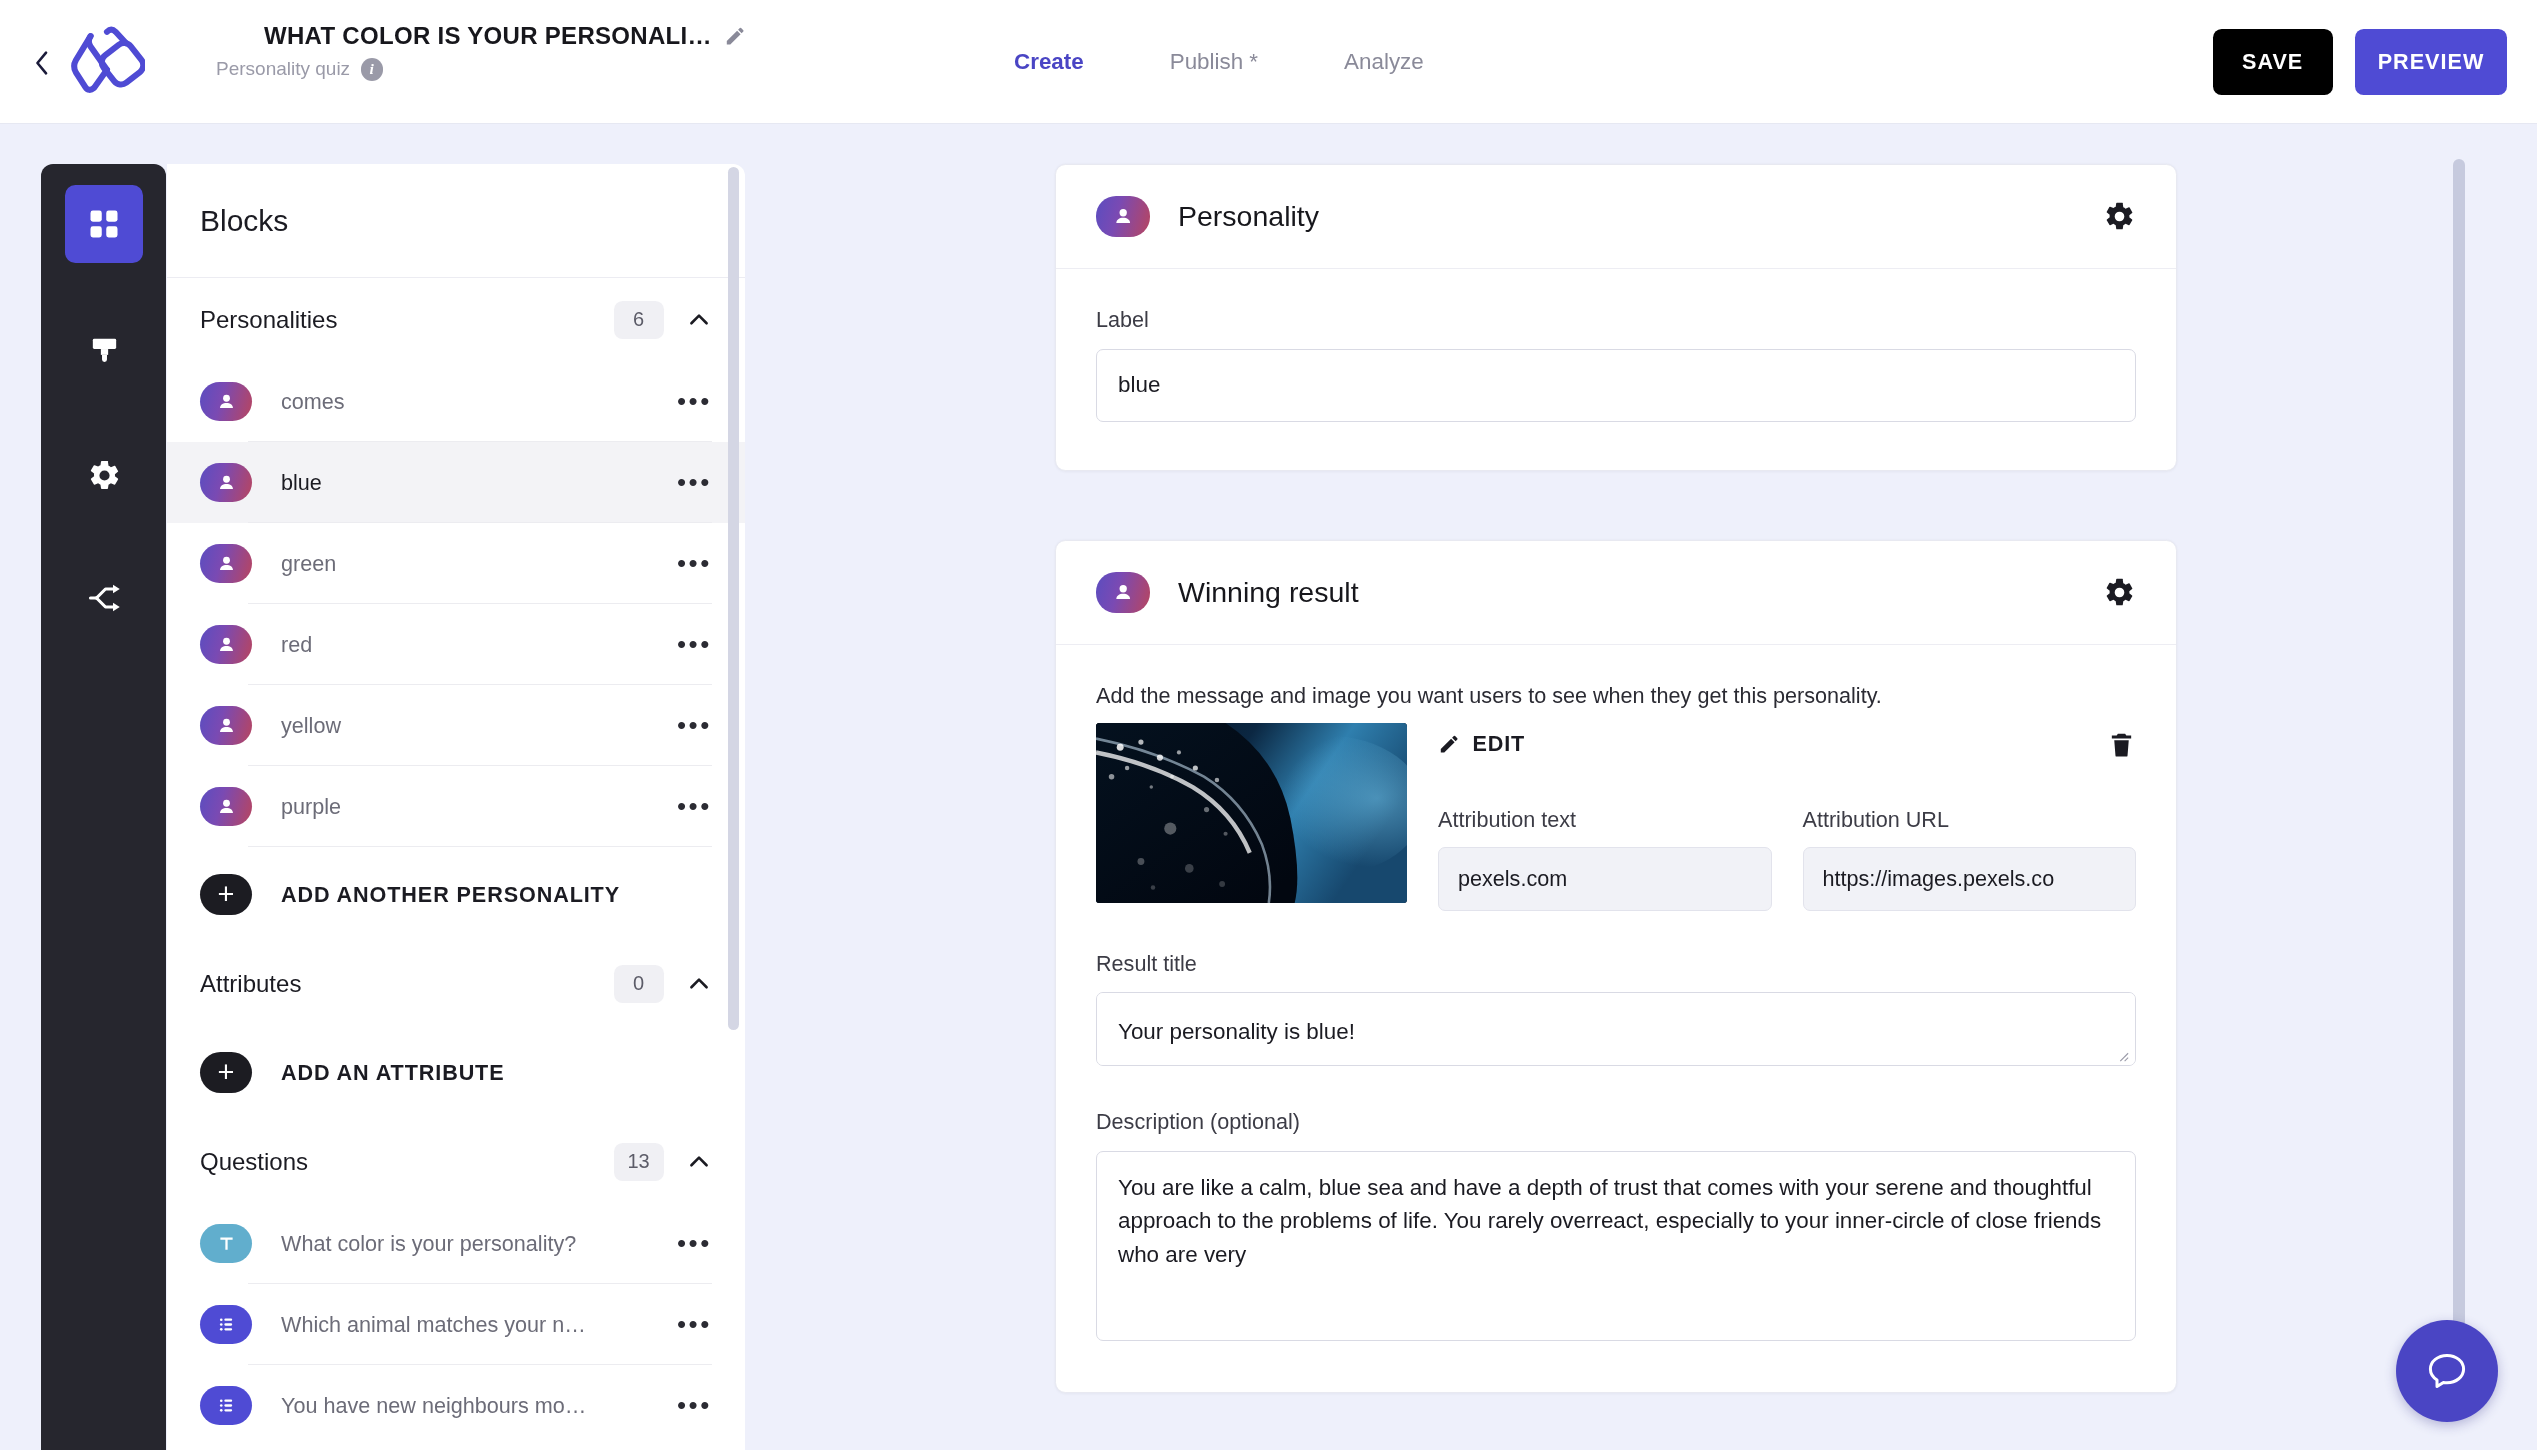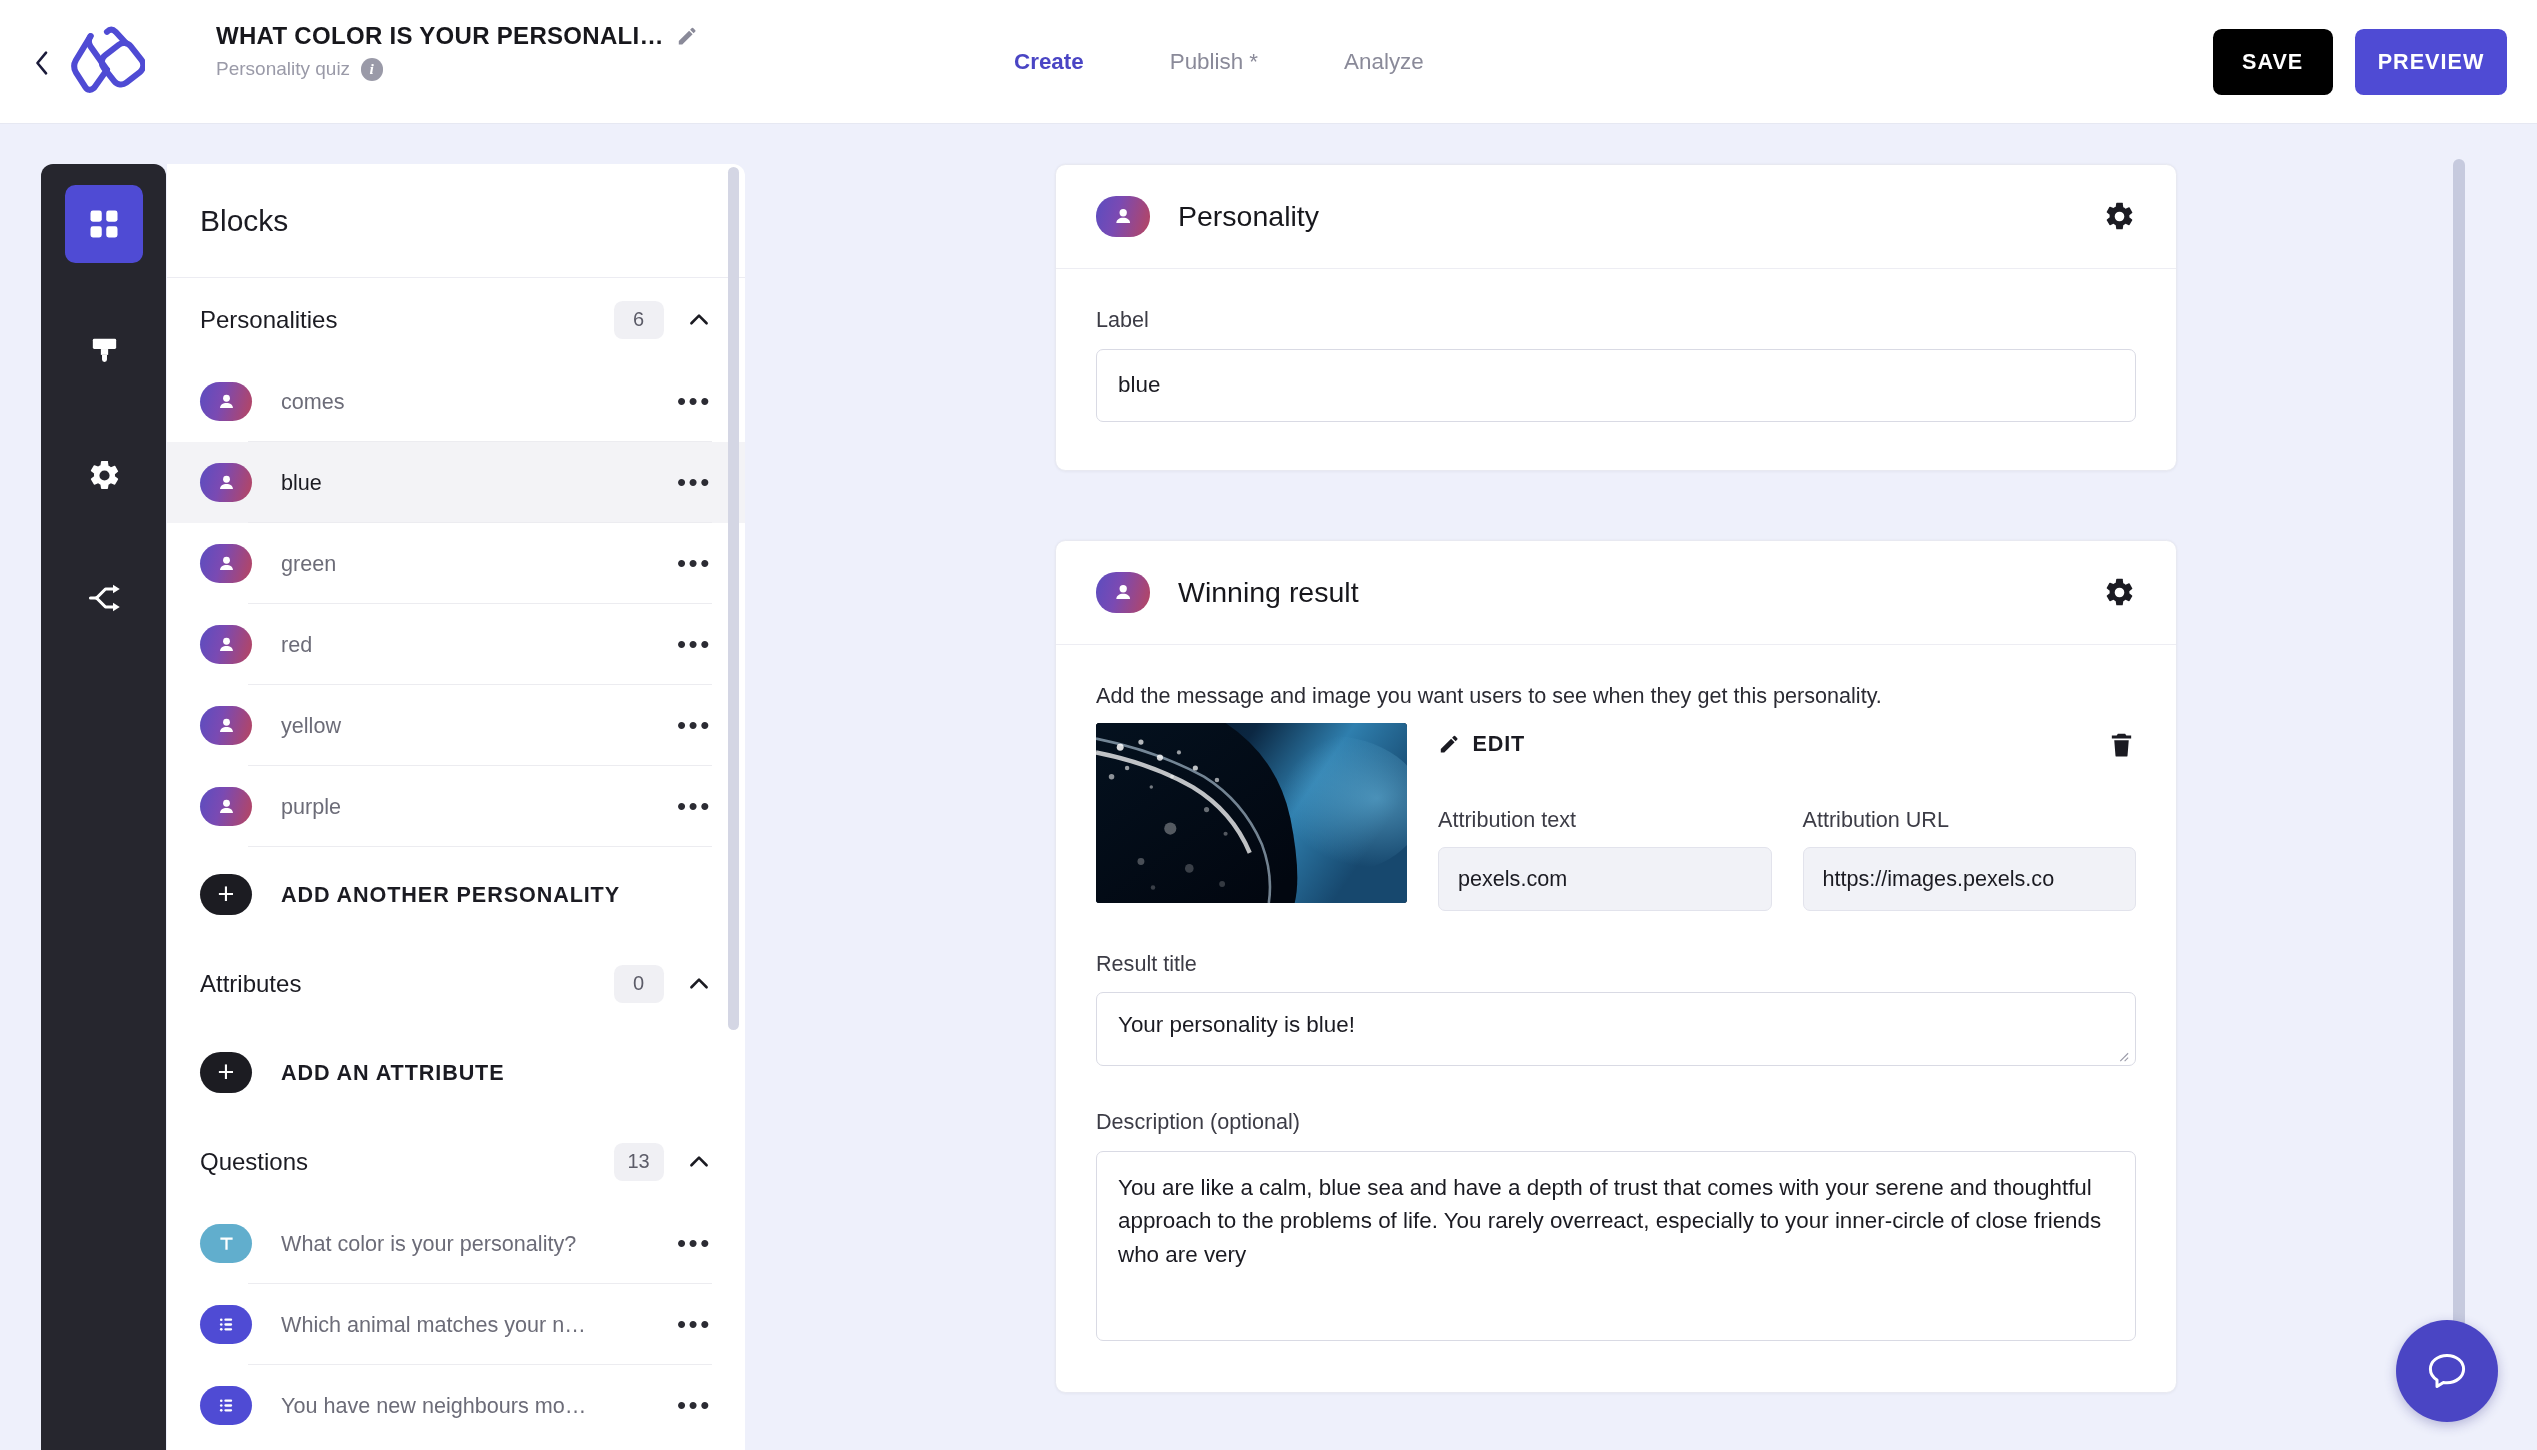--- a/index.html
+++ b/index.html
@@ -23,21 +23,21 @@
     width: 26px; height: 35px;
     display: flex; align-items: center; justify-content: center;
     cursor: pointer;
   }
   .back-arrow svg { display: block; }
   .logo { position: absolute; left: 62px; top: 24px; width: 83px; height: 76px; }
   .title-wrap { position: absolute; left: 216px; top: 22.4px; }
   .doc-title-row { display: flex; align-items: center; gap: 12px; }
   .doc-title {
     font-size: 24px; font-weight: bold; letter-spacing: 0.3px;
-    color: #17171c; white-space: nowrap;
+    color: #17171c; white-space: nowrap; margin-left: 48px;
   }
   .pencil-edit { width: 22.4px; height: 22.4px; cursor: pointer; }
   .subtitle-row { display: flex; align-items: center; gap: 10.4px; margin-top: 7.8px; }
   .subtitle { font-size: 19px; color: #9a9aa8; }
   .info-icon {
     width: 22.4px; height: 22.4px; border-radius: 50%;
     background: #9a9aa8; color: #fff;
     font-size: 15.5px; font-weight: bold; font-style: italic;
     display: flex; align-items: center; justify-content: center;
     font-family: "Liberation Serif", serif;
@@ -216,21 +216,21 @@
     font-size: 21.6px; color: #1b1b22; padding: 0 19px;
     font-family: "Liberation Sans", sans-serif;
   }
   .ta-wrap { margin-top: 40px; position: relative; }
   .textarea {
     width: 100%; border-radius: 7px; border: 0.9px solid #d9dae4;
     background: #fff; font-size: 22.4px; color: #1b1b22;
     padding: 19px 21px; line-height: 1.5; resize: none;
     font-family: "Liberation Sans", sans-serif;
   }
-  .ta-title { height: 74px; padding-top: 15px; }
+  .ta-title { height: 74px; padding-top: 22px; }
   .ta-desc { height: 190px; }
   .resize-grip {
     position: absolute; right: 7px; bottom: 7px;
     width: 14px; height: 14px; pointer-events: none;
   }
 
   .page-scroll {
     position: absolute; right: 73px; top: 35px;
     width: 12px; height: 1269px;
   }

